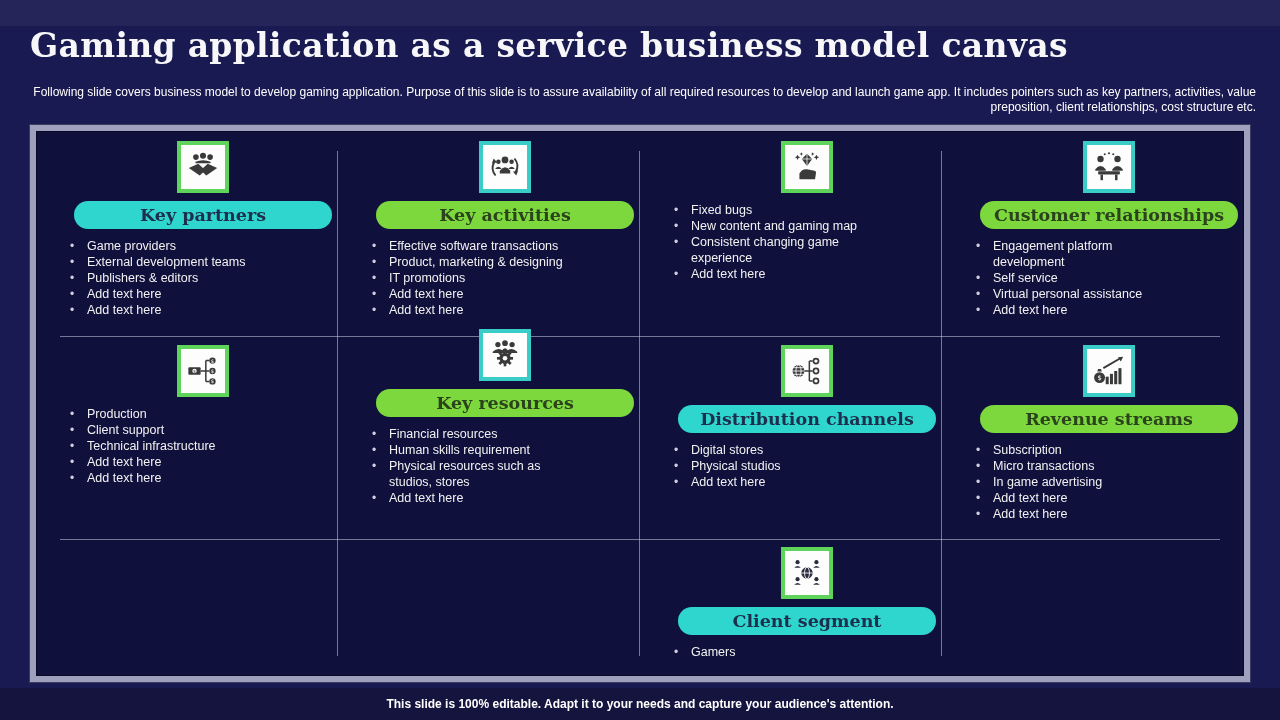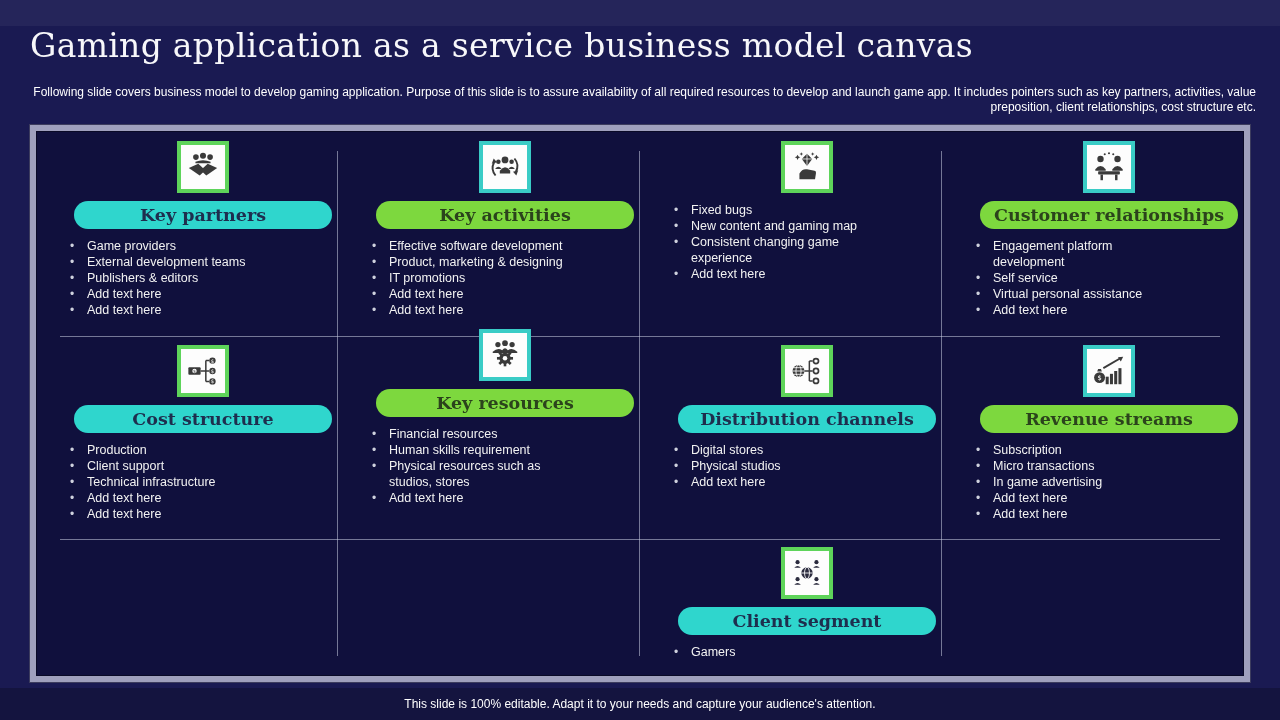--- a/index.html
+++ b/index.html
@@ -20,21 +20,21 @@
   *{box-sizing:content-box;}
   html,body{margin:0;padding:0;}
   body{
     width:1280px;height:720px;position:relative;overflow:hidden;
     background:var(--background);
     font-family:"Liberation Sans",sans-serif;
   }
   .top-strip{position:absolute;left:0;top:0;width:1280px;height:26px;background:rgba(255,255,255,0.05);}
   .title{
     position:absolute;left:30px;top:26px;width:1220px;
-    font-family:"DejaVu Serif",serif;font-size:33px;font-weight:400;
+    font-family:"DejaVu Serif",serif;font-size:33px;font-weight:700;
     color:var(--title-text);letter-spacing:0.3px;white-space:nowrap;
   }
   .subtitle{
     position:absolute;left:30px;top:85px;width:1226px;
     font-size:12px;line-height:14.5px;color:#ffffff;text-align:right;
   }
   .canvas{
     position:absolute;left:30px;top:125px;width:1208px;height:545px;
     background:var(--canvas-background);
     border:6px solid var(--frame-border);
@@ -62,21 +62,21 @@
   .bullets li{
     position:relative;padding-left:19px;font-size:12.5px;line-height:16px;color:var(--body-text);
   }
   .bullets li::before{
     content:"\2022";position:absolute;left:2px;top:0;color:#cfd2de;font-size:12px;
   }
   .footer-bar{
     position:absolute;left:0;top:688px;width:1280px;height:32px;
     background:var(--footer-background);
     display:flex;align-items:center;justify-content:center;
-    font-size:12px;font-weight:normal;color:#ffffff;
+    font-size:12px;font-weight:bold;color:#ffffff;
   }
   svg{display:block;}
 </style>
 </head>
 <body>
 
 <div class="top-strip"></div>
 
 <div class="title">Gaming application as a service business model canvas</div>
 <div class="subtitle">Following slide covers business model to develop gaming application. Purpose of this slide is to assure availability of all required resources to develop and launch game app. It includes pointers such as key partners, activities, value preposition, client relationships, cost structure etc.</div>
@@ -125,21 +125,21 @@
         <g fill="none" stroke="#3a3a3a" stroke-width="2">
           <path d="M8 27 A12.5 12.5 0 0 1 6.5 13"></path>
           <path d="M28 9 A12.5 12.5 0 0 1 29.5 23"></path>
         </g>
         <polygon fill="#3a3a3a" points="4,14.5 9.5,13 6,9"></polygon>
         <polygon fill="#3a3a3a" points="32,21.5 26.5,23 30,27"></polygon>
       </svg>
     </div>
     <div class="pill green">Key activities</div>
     <ul class="bullets">
-        <li>Effective software development</li>
+        <li>Effective software transactions</li>
         <li>Product, marketing &amp; designing</li>
         <li>IT promotions</li>
         <li>Add text here</li>
         <li>Add text here</li>
       </ul>
   </div>
 
   <div class="cell" style="left:604px;top:10px">
     <div class="icon-box b-green">
       <svg viewBox="0 0 36 36" width="34" height="34">
@@ -196,21 +196,20 @@
         <text x="9" y="20" font-size="5" fill="#3a3a3a" text-anchor="middle" font-family="DejaVu Sans">$</text>
         <path d="M15.5 18 H21 M21 7 V29 M21 7 H24.5 M21 18 H24.5 M21 29 H24.5" stroke="#3a3a3a" stroke-width="1.6" fill="none"></path>
         <circle cx="28" cy="7" r="3.4" fill="#3a3a3a"></circle>
           <circle cx="28" cy="18" r="3.4" fill="#3a3a3a"></circle>
           <circle cx="28" cy="29" r="3.4" fill="#3a3a3a"></circle>
         <text x="28" y="9" font-size="5.5" fill="#ffffff" text-anchor="middle" font-family="DejaVu Sans">$</text>
         <text x="28" y="20" font-size="5.5" fill="#ffffff" text-anchor="middle" font-family="DejaVu Sans">$</text>
         <text x="28" y="31" font-size="5.5" fill="#ffffff" text-anchor="middle" font-family="DejaVu Sans">$</text>
       </svg>
     </div>
-    <div class="pill teal">Cost structure</div>
     <ul class="bullets">
         <li>Production</li>
         <li>Client support</li>
         <li>Technical infrastructure</li>
         <li>Add text here</li>
         <li>Add text here</li>
       </ul>
   </div>
 
   <div class="cell" style="left:302px;top:198px">

